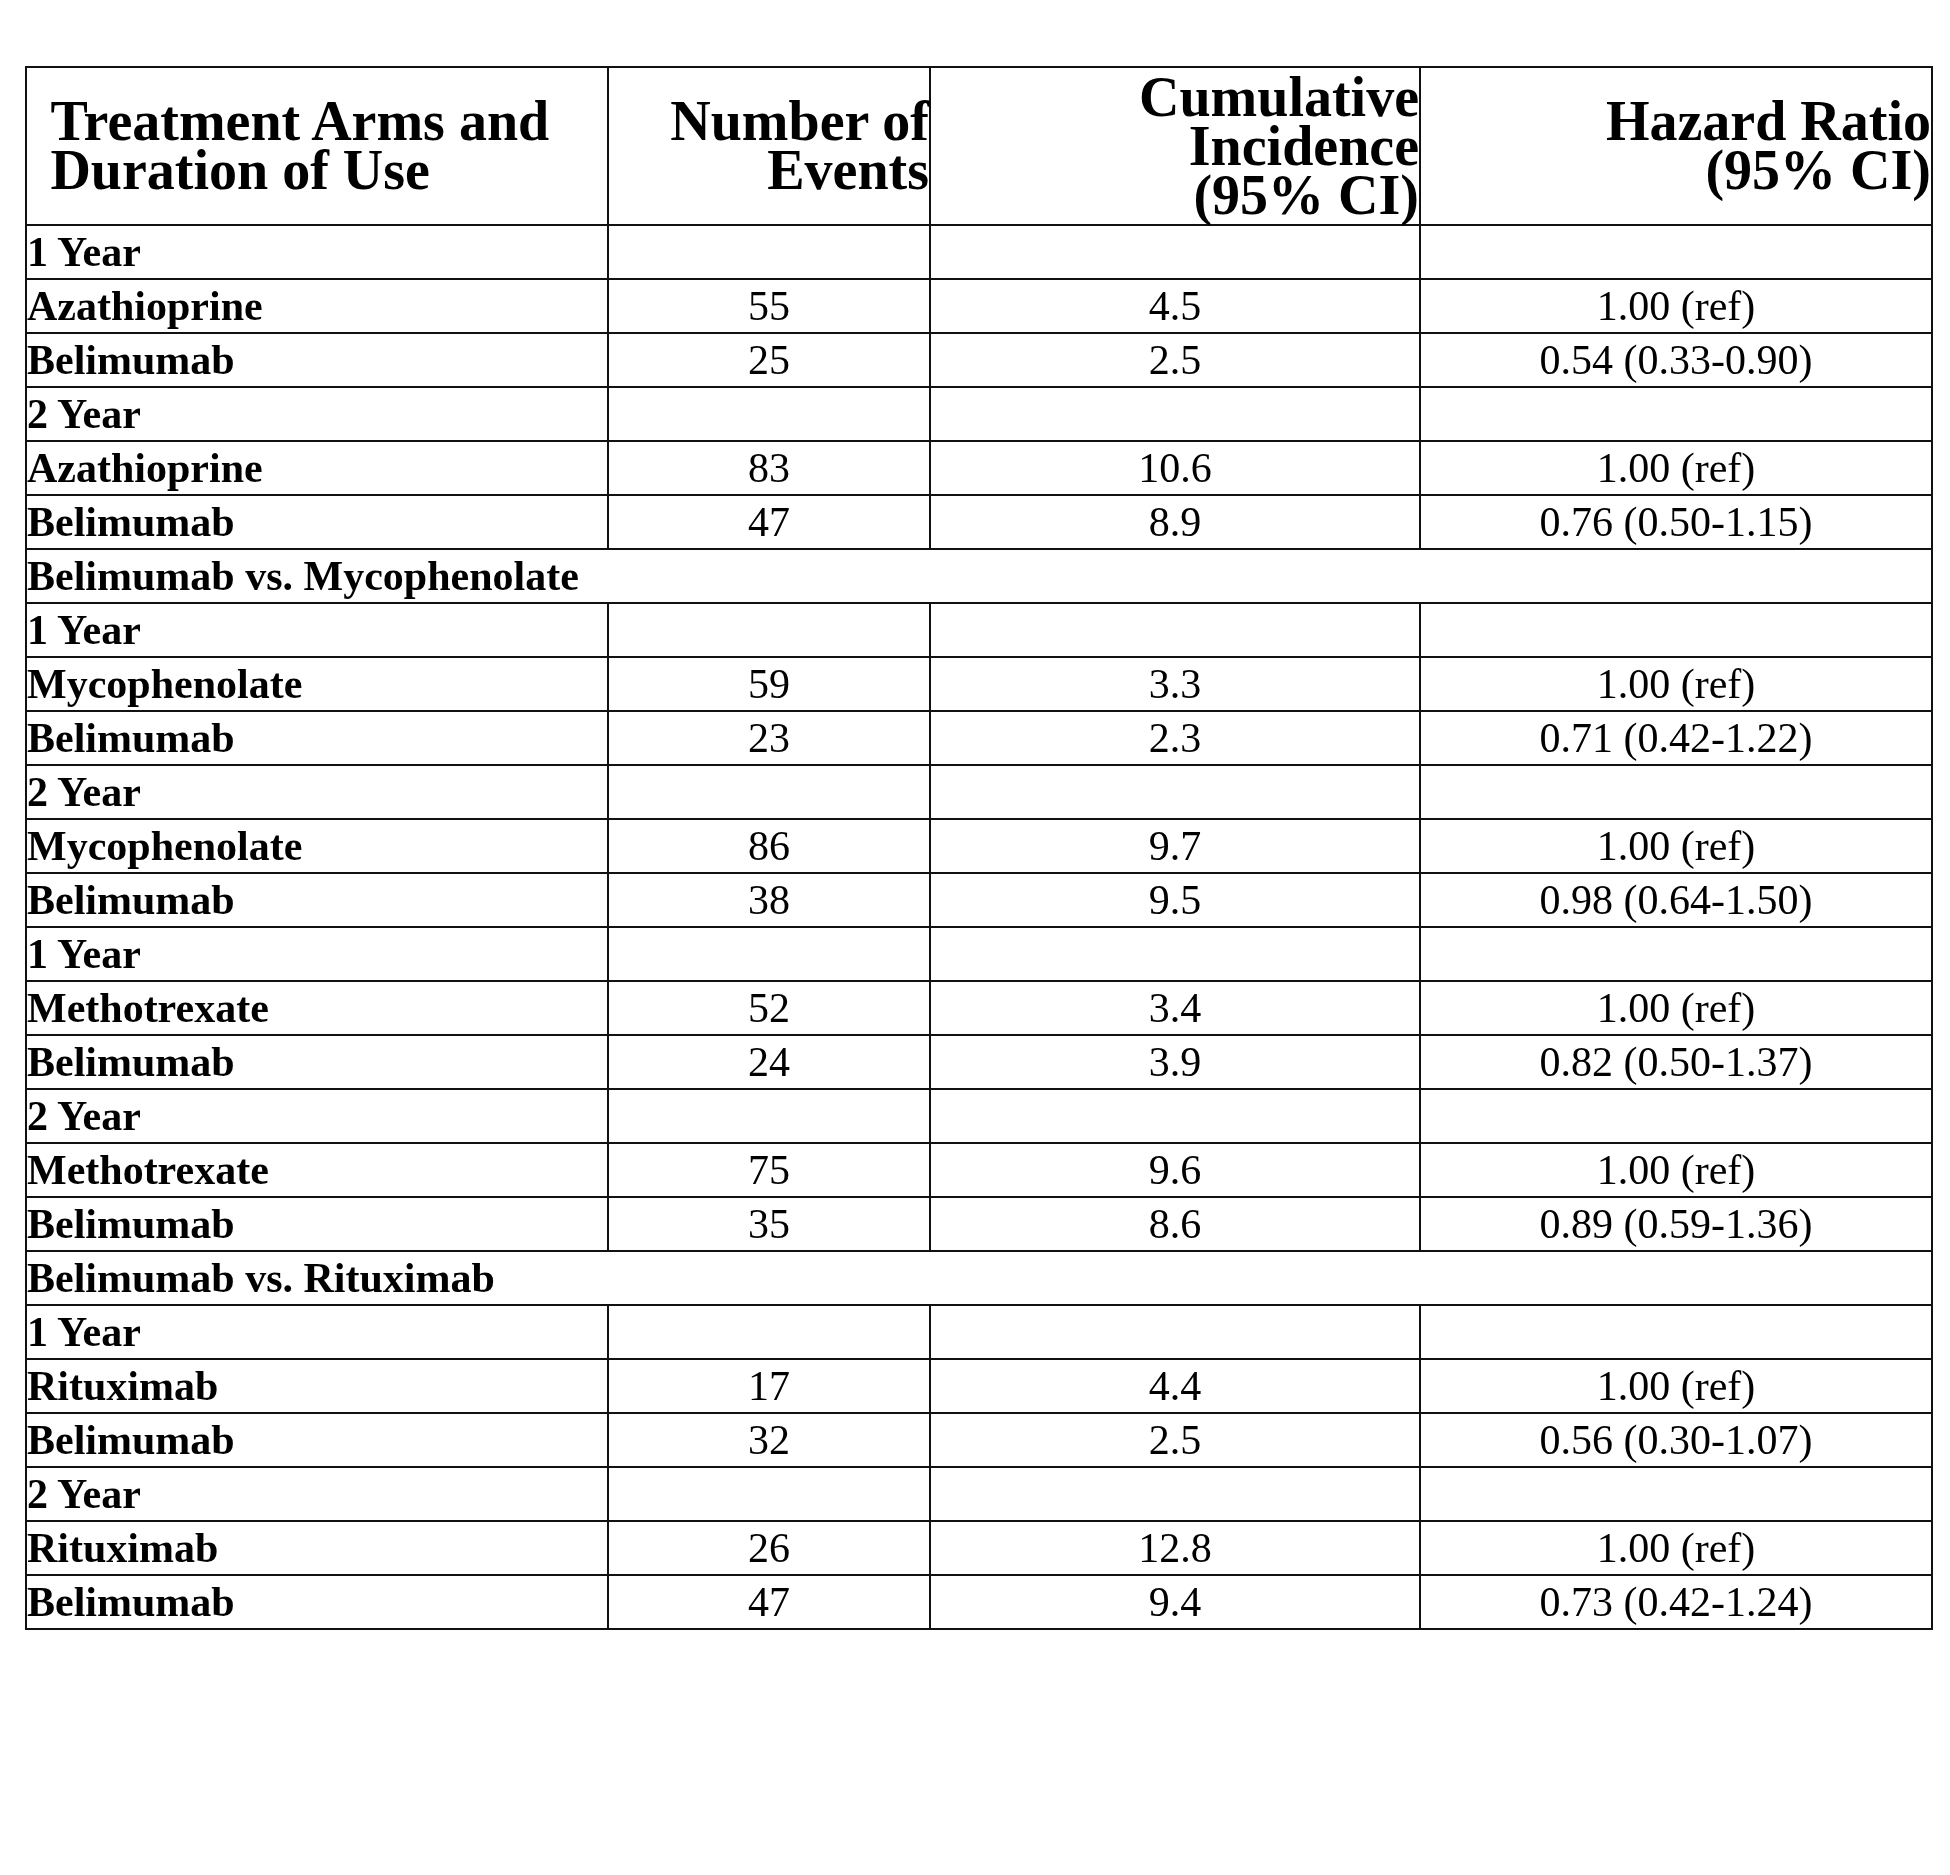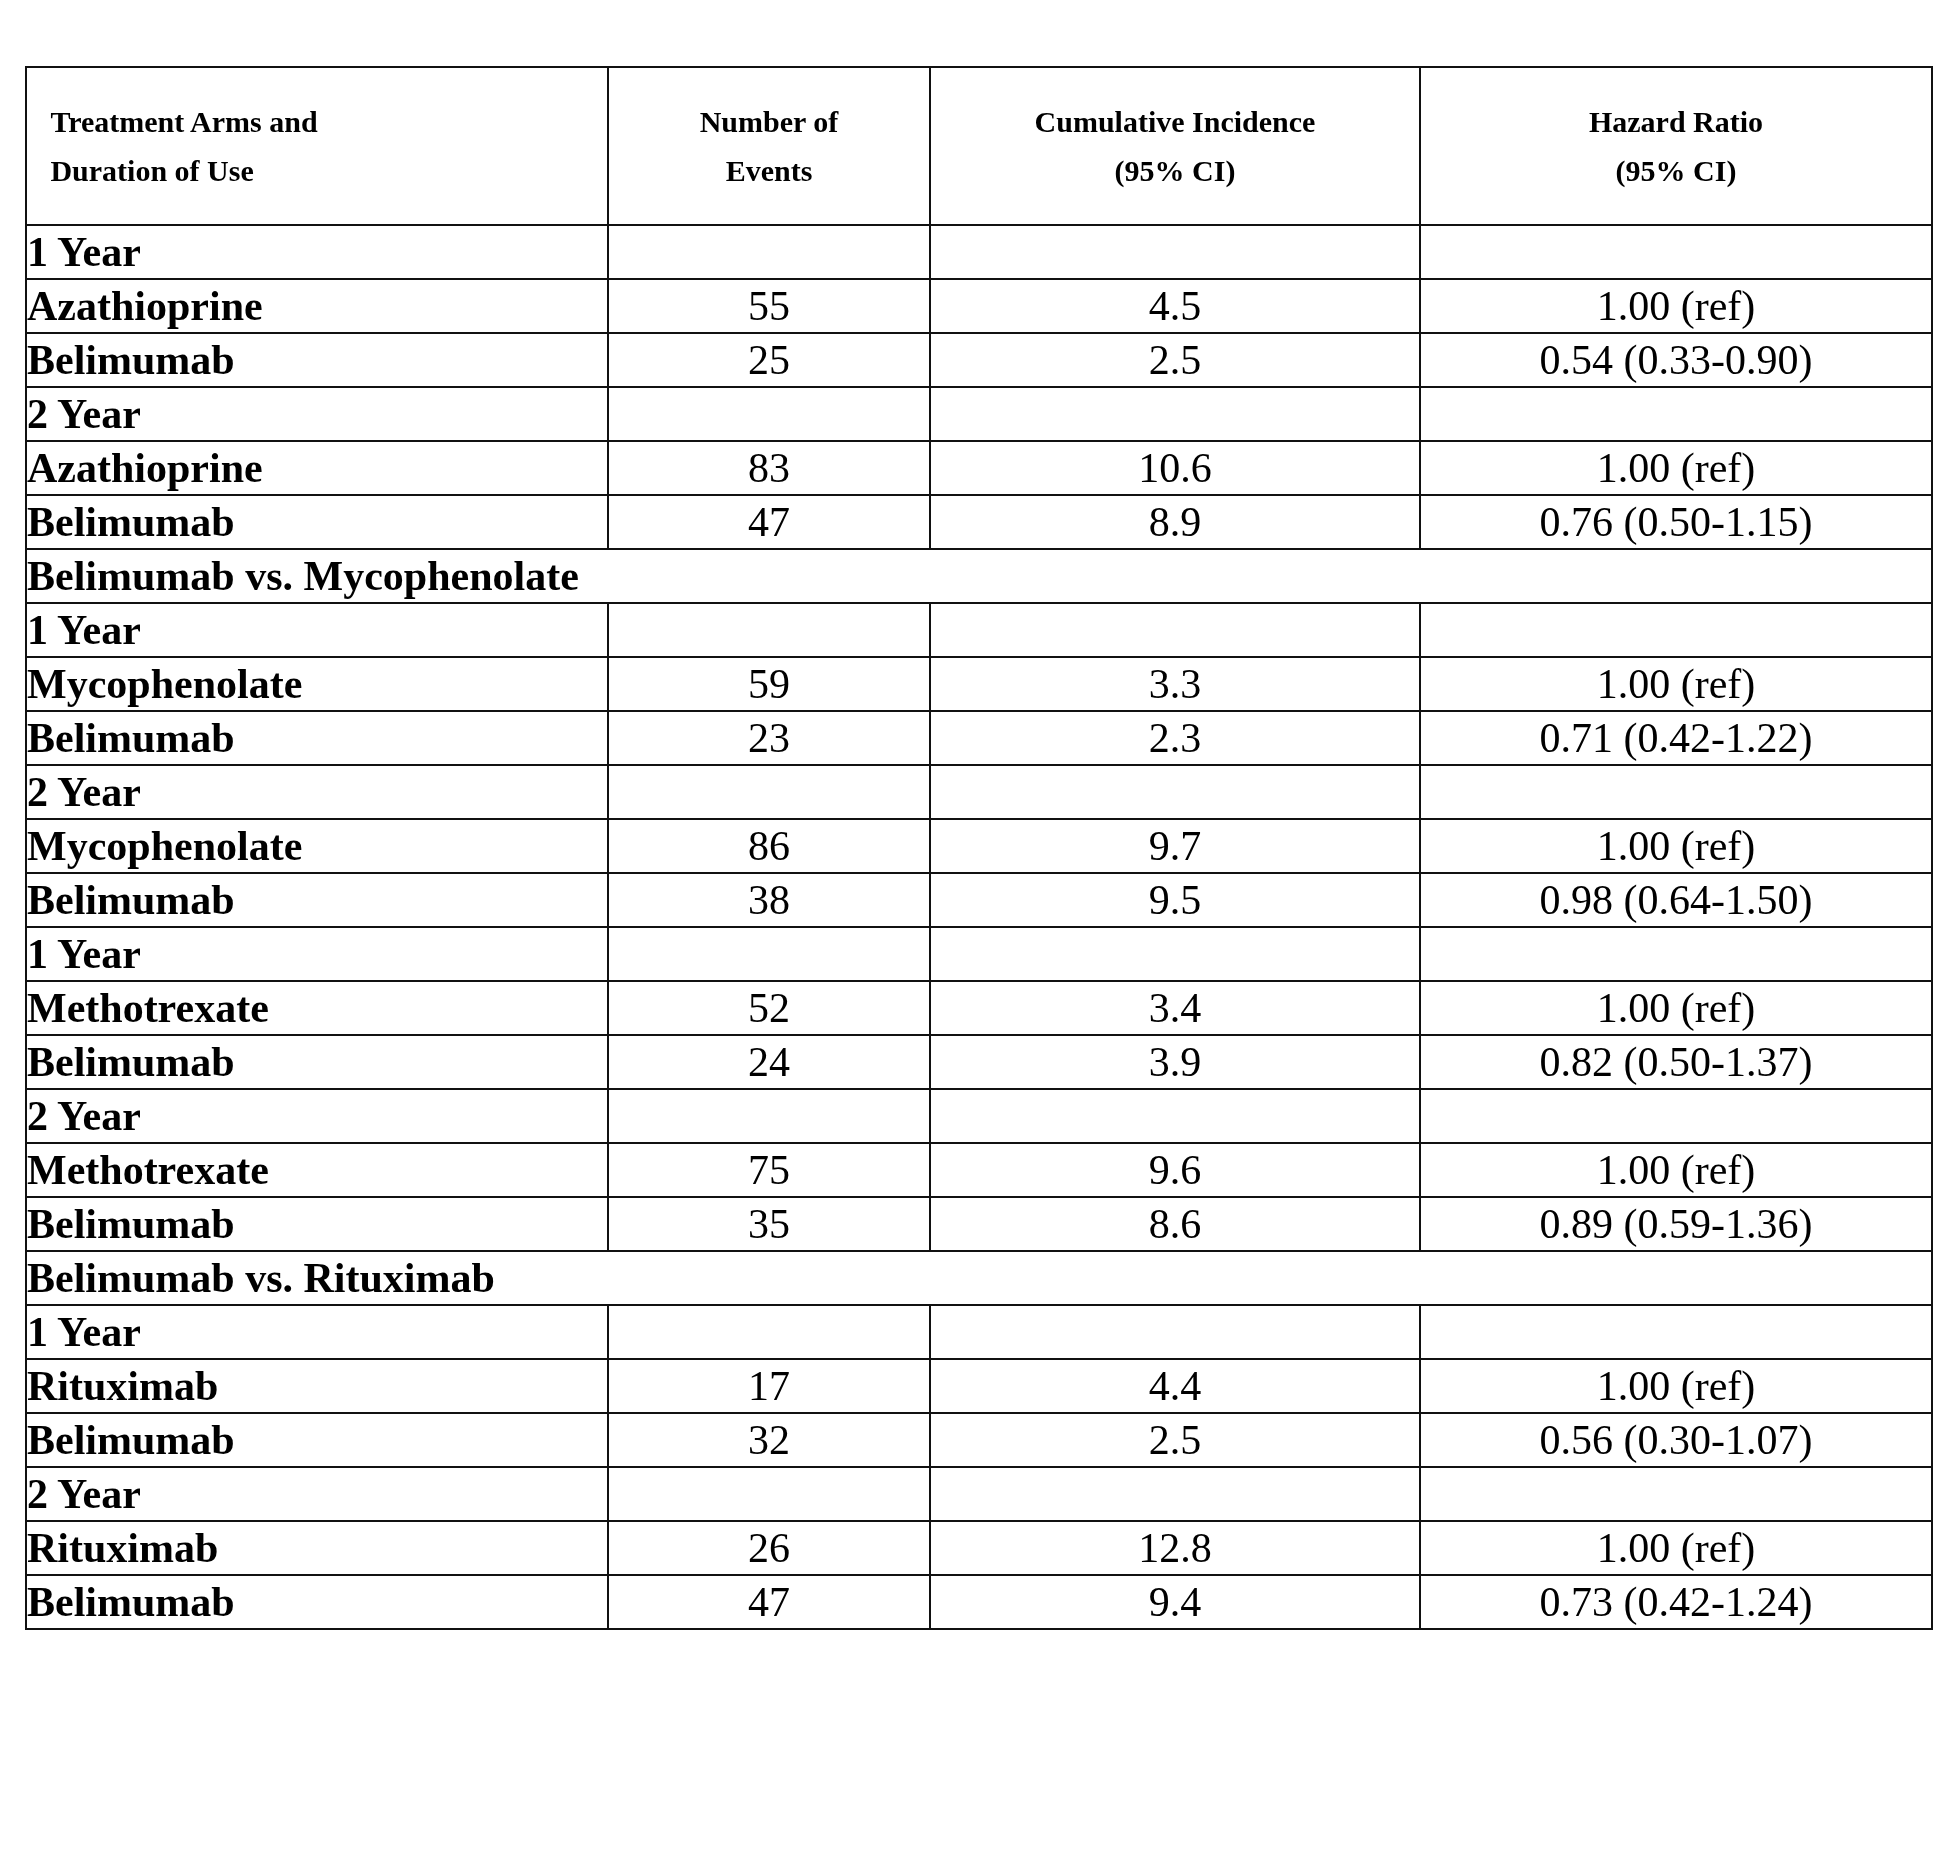--- a/index.html
+++ b/index.html
@@ -5,23 +5,23 @@
   html, body { margin: 0; padding: 0; background: #ffffff; }
   body { width: 1950px; height: 1875px; position: relative; overflow: hidden;
          font-family: "Liberation Serif", "DejaVu Serif", serif; color: #000; }
   #tbl { position: absolute; left: 25px; top: 66px; width: 1906px;
          border-collapse: collapse; table-layout: fixed; }
   #tbl col.c1 { width: 582px; }
   #tbl col.c2 { width: 322px; }
   #tbl col.c3 { width: 490px; }
   #tbl col.c4 { width: 512px; }
   #tbl th, #tbl td { border: 2.9px solid #111; padding: 0; }
-  #tbl th { height: 156px; font-weight: bold; font-size: 30px; line-height: 49px; vertical-align: middle; }
+  #tbl th { height: 156px; font-weight: bold; font-size: 56px; line-height: 49px; vertical-align: middle; }
   #tbl th.left { text-align: left; padding-left: 23.4px; }
-  #tbl th.center { text-align: center; border-radius: 23px; }
+  #tbl th.center { text-align: right; border-radius: 23px; }
   #tbl td { height: 50px; font-size: 42px; line-height: 47px; vertical-align: bottom; padding-bottom: 2px; }
   .group td { font-weight: bold; text-align: left; padding-left: 23.4px; }
   .year td.lbl { font-weight: bold; padding-left: 23.4px; }
   .arm td.lbl { font-weight: bold; padding-left: 70px; margin-left: 6px; }
   td.num { text-align: center; }
 </style>
 </head>
 <body>
 
 <table id="tbl">

